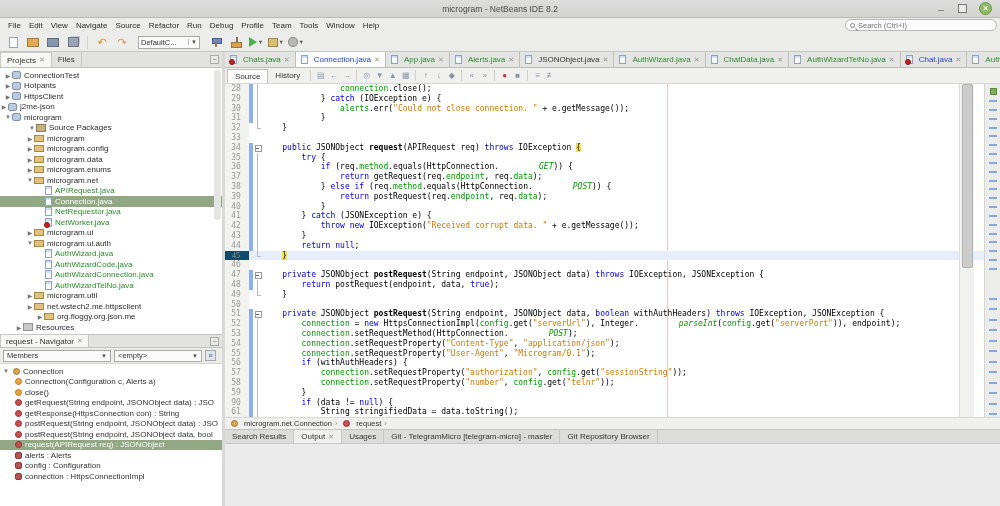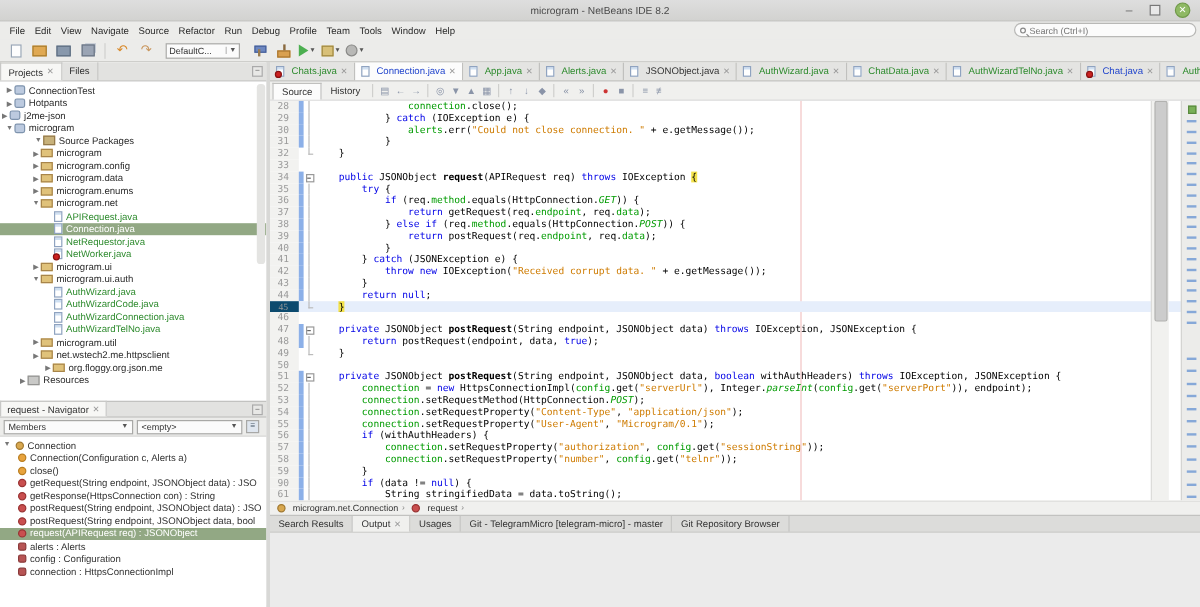--- a/index.html
+++ b/index.html
@@ -127,21 +127,21 @@
   .chbar { width:4px; flex:none; height:100%; }
   .chbar.on { background:#8cb0e8; }
   .fold { width:10px; flex:none; height:100%; position:relative; }
   .fold.start::before { content:""; position:absolute; left:2px; top:2px; width:5px; height:5px; border:1px solid #999; background:#fff; }
   .fold.start::after { content:""; position:absolute; left:3px; top:5px; width:3px; height:1px; background:#666; }
   .fold.mid::before { content:""; position:absolute; left:4px; top:0; width:1px; height:100%; background:#bbb; }
   .fold.end::before { content:""; position:absolute; left:4px; top:0; width:1px; height:6px; background:#bbb; }
   .fold.end::after { content:""; position:absolute; left:4px; top:5px; width:4px; height:1px; background:#bbb; }
   .cline { font-family:"DejaVu Sans Mono",monospace; font-size:8px; white-space:pre; color:#000; line-height:9.8px; }
   .ck { color:#0000e6; } .cs { color:#ce7b00; } .cf { color:#009b00; }
-  .ci { color:#009b00; font-style:italic; } .cd { font-weight:bold; color:#000; }
+  .ci { color:#009b00; font-style:italic;margin-left:40px; } .cd { font-weight:bold; color:#000; }
   .cy { background:#f3e24a; }
   .margin-line { position:absolute; left:442px; top:0; width:1px; height:100%; background:#f2c4c4; }
   .v-scroll { position:absolute; right:26px; top:0; width:15px; height:100%; background:#f1f1ef; border-left:1px solid #dcdcda; }
   .v-thumb { position:absolute; left:2px; top:0; width:11px; height:184px; background:#cccccc; border:1px solid #b2b2b0; border-radius:2px; }
   .err-stripe { position:absolute; right:0; top:0; width:16px; height:100%; background:#ececea; border-left:1px solid #d4d4d2; }
   .es-ok { position:absolute; left:5px; top:4px; width:7px; height:7px; background:#79b058; border:1px solid #5a8a3e; }
   .es-tick { position:absolute; left:4px; width:8px; height:2px; background:#86a8d8; }
 
   
   .breadcrumb { height:12px; background:#f0f0ee; border-top:1px solid #d8d8d6; display:flex; align-items:center; font-size:7.5px; color:#333; padding-left:3px; gap:3px; }
@@ -250,20 +250,25 @@
         <span class="tree-scroll"></span>
       <div class="tree-row" style="padding-left: 4px;">
             <span class="tarrow">▶</span>
             <span class="ticon i-proj"></span>
             <span class="tlabel">ConnectionTest</span>
           </div>
           <div class="tree-row" style="padding-left: 4px;">
             <span class="tarrow">▶</span>
             <span class="ticon i-proj"></span>
             <span class="tlabel">Hotpants</span>
+          </div>
+          <div class="tree-row" style="padding-left: 4px;">
+            <span class="tarrow">▶</span>
+            <span class="ticon i-proj"></span>
+            <span class="tlabel">HttpsClient</span>
           </div>
           <div class="tree-row" style="padding-left: 0;">
             <span class="tarrow">▶</span>
             <span class="ticon i-proj"></span>
             <span class="tlabel">j2me-json</span>
           </div>
           <div class="tree-row" style="padding-left: 4px;">
             <span class="tarrow">▼</span>
             <span class="ticon i-proj"></span>
             <span class="tlabel">microgram</span>

